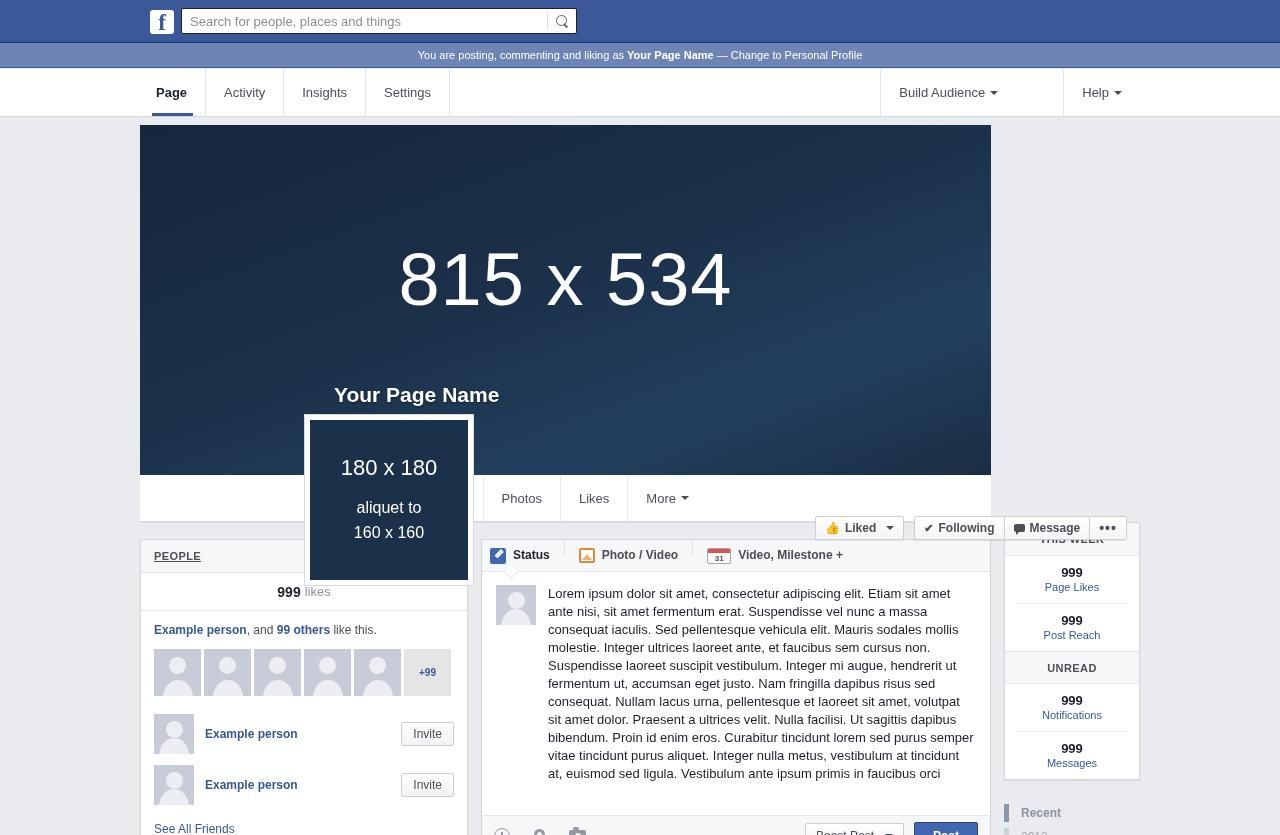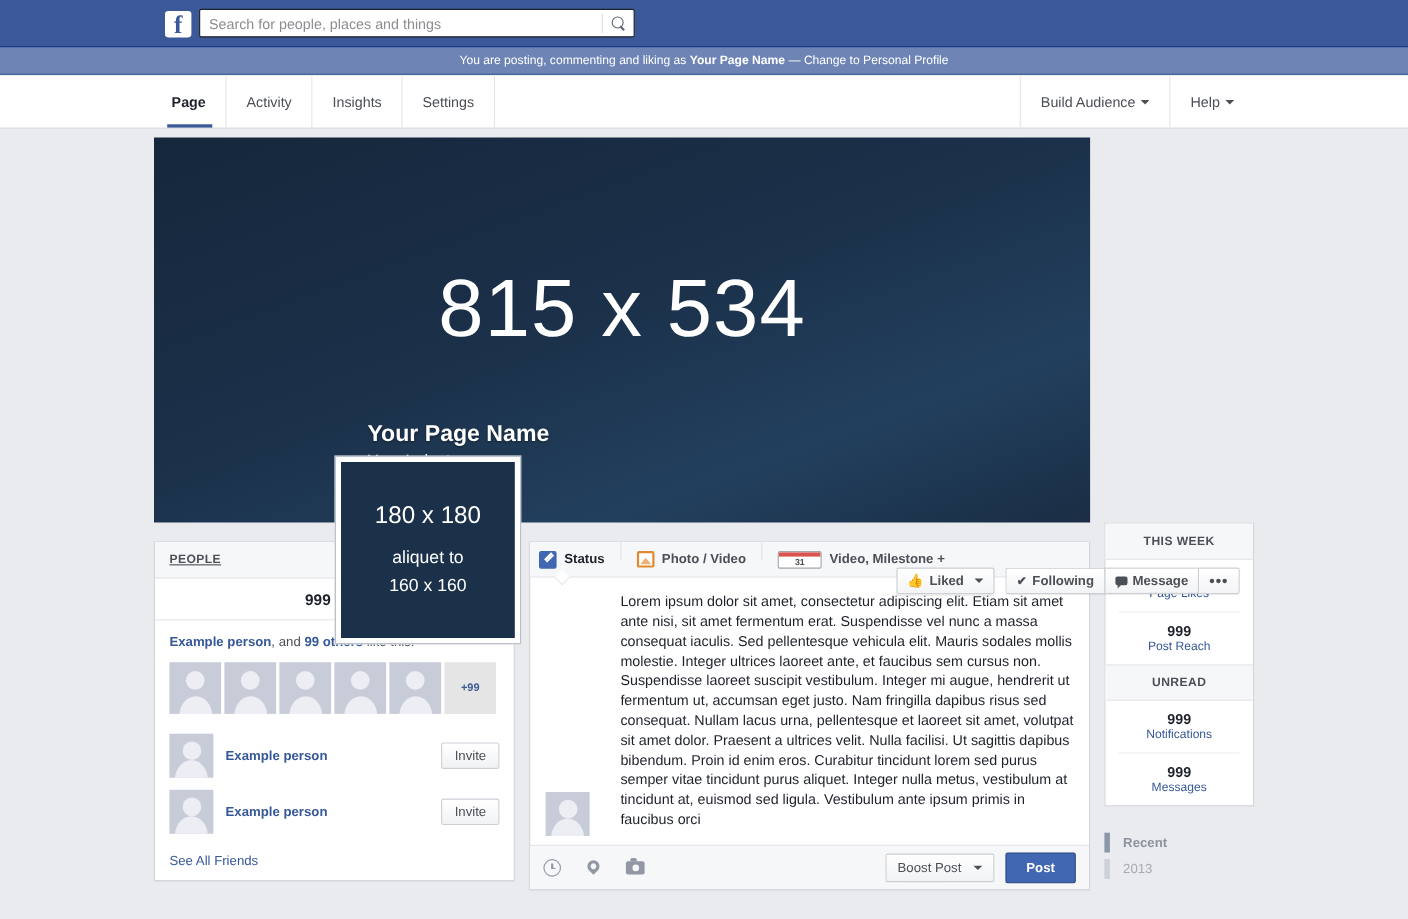--- a/index.html
+++ b/index.html
@@ -87,21 +87,21 @@
     font-size: 13px; color: #4b4f56; cursor: pointer;
     border-right: 1px solid #e5e5e5;
     position: relative;
   }
   .atab.first { padding-left: 16px; }
   .atab.active { color: #1d2129; font-weight: bold; }
   .atab.active::after {
     content:''; position: absolute; left: 12px; right: 12px; bottom: 0;
     height: 3px; background: #3b5998;
   }
-  .adminbar-right { margin-left: auto; display: flex; align-items: flex-end; }
+  .adminbar-right { margin-left: auto; display: flex; align-items: flex-end; gap: 47px; }
   .adminbar-right .atab { border-right: 0; border-left: 1px solid #e5e5e5; }
   .caret {
     display: inline-block; margin-left: 5px;
     width: 0; height: 0;
     border-left: 4px solid transparent; border-right: 4px solid transparent;
     border-top: 4px solid #4b4f56;
   }
 
   
   .canvas {
@@ -299,36 +299,36 @@
   .ic-photo {
     width: 16px; height: 15px; border: 2px solid #e08a2e; border-radius: 2px;
     background: #fff; flex: none; position: relative;
   }
   .ic-photo::after {
     content:''; position: absolute; left: 1px; bottom: 1px;
     border-left: 5px solid transparent; border-right: 5px solid transparent;
     border-bottom: 6px solid #e8b277;
   }
   .ic-cal {
-    width: 40px; height: 16px; border: 1px solid #a3a6ab; border-radius: 2px;
+    width: 24px; height: 16px; border: 1px solid #a3a6ab; border-radius: 2px;
     background: #fff; flex: none; position: relative;
     font-size: 8px; color: #4b4f56; text-align: center;
     line-height: 19px; font-weight: bold; overflow: hidden;
   }
   .ic-cal::before {
     content:''; position: absolute; left: 0; right: 0; top: 0;
     height: 4px; background: #d9534f;
   }
   .comp-arrow {
     position: absolute; left: 24px; bottom: -6px;
     width: 10px; height: 10px; background: #fff;
     border-left: 1px solid #e5e6e9; border-bottom: 1px solid #e5e6e9;
     transform: rotate(-45deg);
   }
-  .comp-body { display: flex; gap: 28px; padding: 13px 14px 8px; align-items: flex-end; }
+  .comp-body { display: flex; gap: 12px; padding: 13px 14px 8px; }
   .comp-text {
     font-size: 13px; line-height: 18px; color: #1d2129;
     height: 222px; overflow: hidden; flex: 1;
   }
   .comp-foot {
     height: 40px; background: #f6f7f9;
     border-top: 1px solid #e5e6e9;
     display: flex; align-items: center; padding: 0 12px; gap: 22px;
   }
   .foot-ic { color: #9197a3; cursor: pointer; display: flex; align-items: center; }
@@ -487,20 +487,38 @@
         <div class="btn">
           <span class="ic-msg"></span>
           <span>Message</span>
         </div>
         <div class="btn">
           <span class="ic-dots">•••</span>
         </div>
       </div>
     </div>
 
+    <div class="ptabs">
+      <div class="ptab active">
+          <span>Timeline</span>
+        </div>
+      <div class="ptab">
+          <span>About</span>
+        </div>
+      <div class="ptab">
+          <span>Photos</span>
+        </div>
+      <div class="ptab">
+          <span>Likes</span>
+        </div>
+      <div class="ptab last">
+        <span>More</span>
+        <i class="caret"></i>
+      </div>
+    </div>
 
     <div class="cols">
 
       <div class="leftcol">
         <div class="card">
           <div class="card-head">
             <span>PEOPLE</span>
             <span class="chev-right">›</span>
           </div>
           <div class="likes-row">

